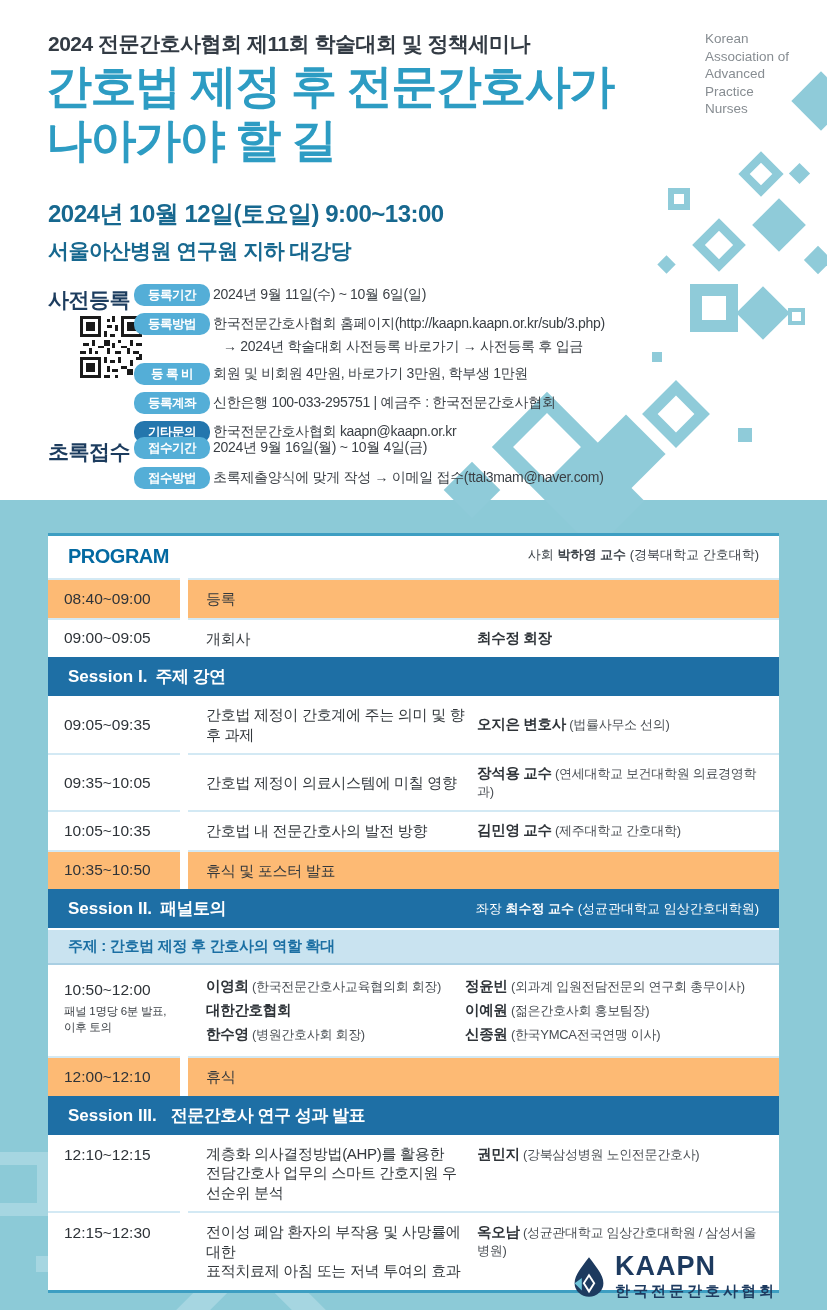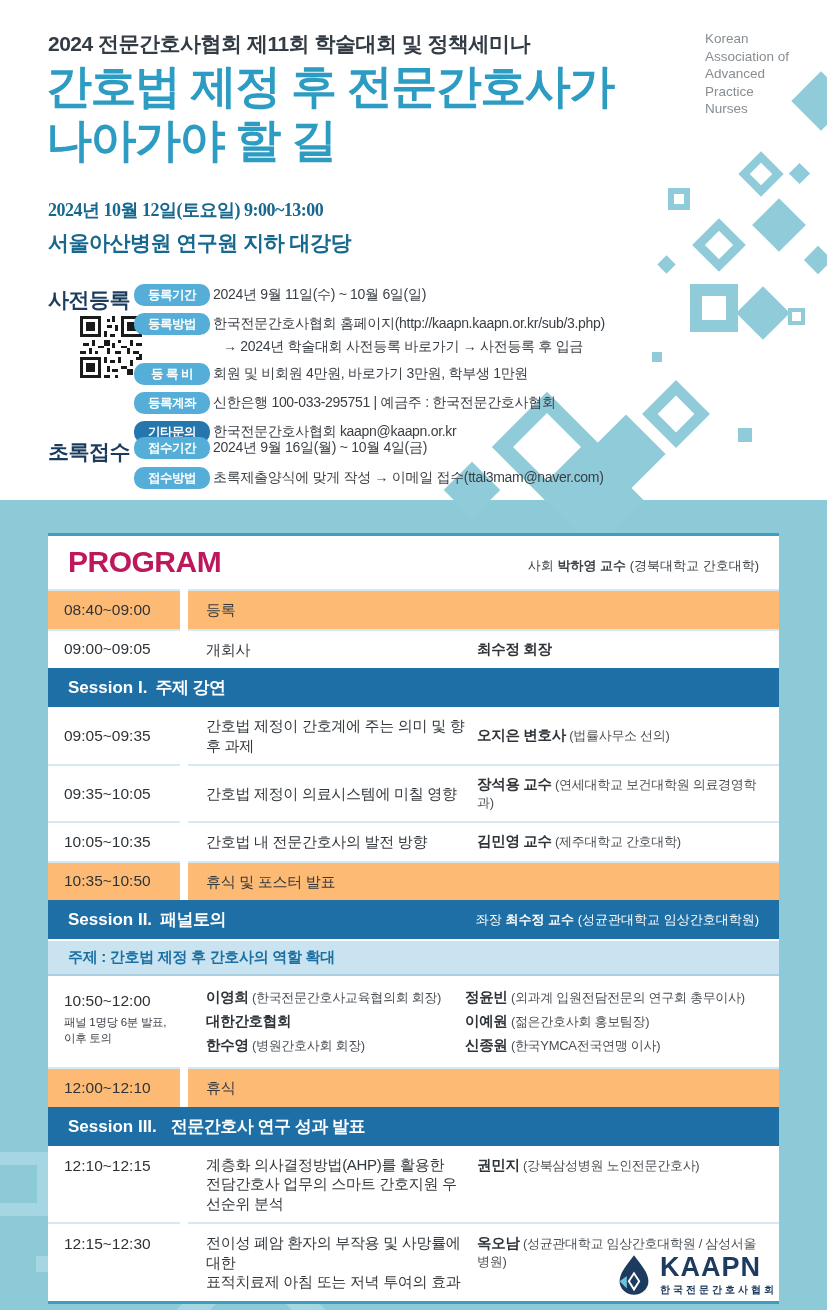--- a/index.html
+++ b/index.html
@@ -20,41 +20,41 @@
 
   
   .subtitle{ position:absolute; left:48px; top:30px; z-index:3;
              font-size:21px; font-weight:800; color:#333b44; letter-spacing:-0.5px; }
   .title{ position:absolute; left:46px; top:60px; z-index:3;
           font-size:46px; line-height:1.17; font-weight:900; color:#2d9cc3;
           letter-spacing:-1.5px; }
   .org{ position:absolute; left:705px; top:30px; z-index:3;
         font-size:13.5px; line-height:1.3; color:#878d92; }
   .when{ position:absolute; left:48px; top:198px; z-index:3; color:#17688f; }
-  .when .dt{ font-size:18px; font-weight:800; letter-spacing:-0.5px;font-family:Liberation Serif, serif; }
+  .when .dt{ font-size:24px; font-weight:800; letter-spacing:-0.5px; }
   .when .venue{ font-size:21px; font-weight:800; margin-top:7px; letter-spacing:-0.5px; }
 
   
   .sec-title{ position:absolute; z-index:3; font-size:21px; font-weight:800;
               color:#1c3c5e; letter-spacing:-0.5px; }
   .qr{ position:absolute; left:80px; top:316px; width:62px; height:62px; z-index:3; }
   .info-col{ position:absolute; left:134px; z-index:3; display:flex; flex-direction:column; }
   .info-row{ display:flex; align-items:center; min-height:18px; }
   .badge{ flex:0 0 76px; text-align:center; color:#fff; font-size:12.5px; font-weight:700;
           background:#54aed7; border-radius:10px; padding:2.5px 0; letter-spacing:-0.5px; }
   .badge.dark{ background:#2476ad; }
   .info-text{ margin-left:3px; font-size:14px; color:#3a3f44; letter-spacing:-0.3px; }
   .cont{ margin-left:89px; font-size:14px; color:#3a3f44; letter-spacing:-0.3px; }
 
   
   .table{ position:absolute; left:48px; top:533px; width:731px; z-index:3;
           background:#ffffff; border-top:3px solid #3d9ec2; border-bottom:3px solid #3d9ec2; }
   .prog-head{ display:flex; justify-content:space-between; align-items:flex-end;
               padding:9px 20px 10px 20px; }
-  .prog-title{ font-size:30px; font-weight:800; color:#be185d; letter-spacing:-0.5px; }
+  .prog-title{ font-size:20px; font-weight:800; color:#0369a1; letter-spacing:-0.5px; }
   .host{ font-size:13px; color:#3c4248; padding-bottom:4px; }
   .host b{ font-weight:700; }
   .row{ display:flex; gap:8px; }
   .cell{ border-top:2px solid #d3e9f4; }
   .no-top > .cell{ border-top:none; }
   .tcell{ flex:0 0 132px; padding:9px 0 9px 16px; font-size:15.5px; color:#2e3338;
           display:flex; flex-direction:column; justify-content:center; }
   .ccell{ flex:1; padding:9px 14px 9px 18px; display:flex; align-items:center; gap:8px; }
   .topic{ flex:1; font-size:15px; line-height:1.3; color:#33383c; letter-spacing:-0.3px; }
   .spk{ flex:0 0 288px; font-size:13px; color:#4a4f54; letter-spacing:-0.3px; }
@@ -73,21 +73,21 @@
   .tnote{ font-size:11.5px; color:#3a3f44; margin-top:5px; line-height:1.35; letter-spacing:-0.3px; }
   .panel-body{ flex:1; display:grid; grid-template-columns:46% 54%; padding:12px 10px 12px 18px; }
   .pcol{ display:flex; flex-direction:column; gap:5px; }
   .pentry{ font-size:13px; color:#4a4f54; letter-spacing:-0.3px; }
   .twoline .ccell{ align-items:flex-start; }
   .twoline .spk{ padding-top:1px; }
 
   
   .footer{ position:absolute; right:50px; top:1253px; z-index:3; display:flex; align-items:center; gap:8px; }
   .logo-txt .big{ font-size:27px; font-weight:800; color:#1d3a5f; letter-spacing:1px; line-height:1; }
-  .logo-txt .sub{ font-size:10px; font-weight:700; color:#1d3a5f; letter-spacing:3px; margin-top:2px; }
+  .logo-txt .sub{ font-size:15px; font-weight:700; color:#1d3a5f; letter-spacing:3px; margin-top:2px; }
 </style>
 </head>
 <body>
 
 <div class="poster">
 
   <div>
     <div class="shape dia fill-t" style="left:800px; top:80px; width:42px; height:42px;"></div>
     <div class="shape dia out-t" style="left:745px; top:158px; width:32px; height:32px; border-width:8px;"></div>
     <div class="shape dia fill-t" style="left:792px; top:166px; width:15px; height:15px;"></div>

